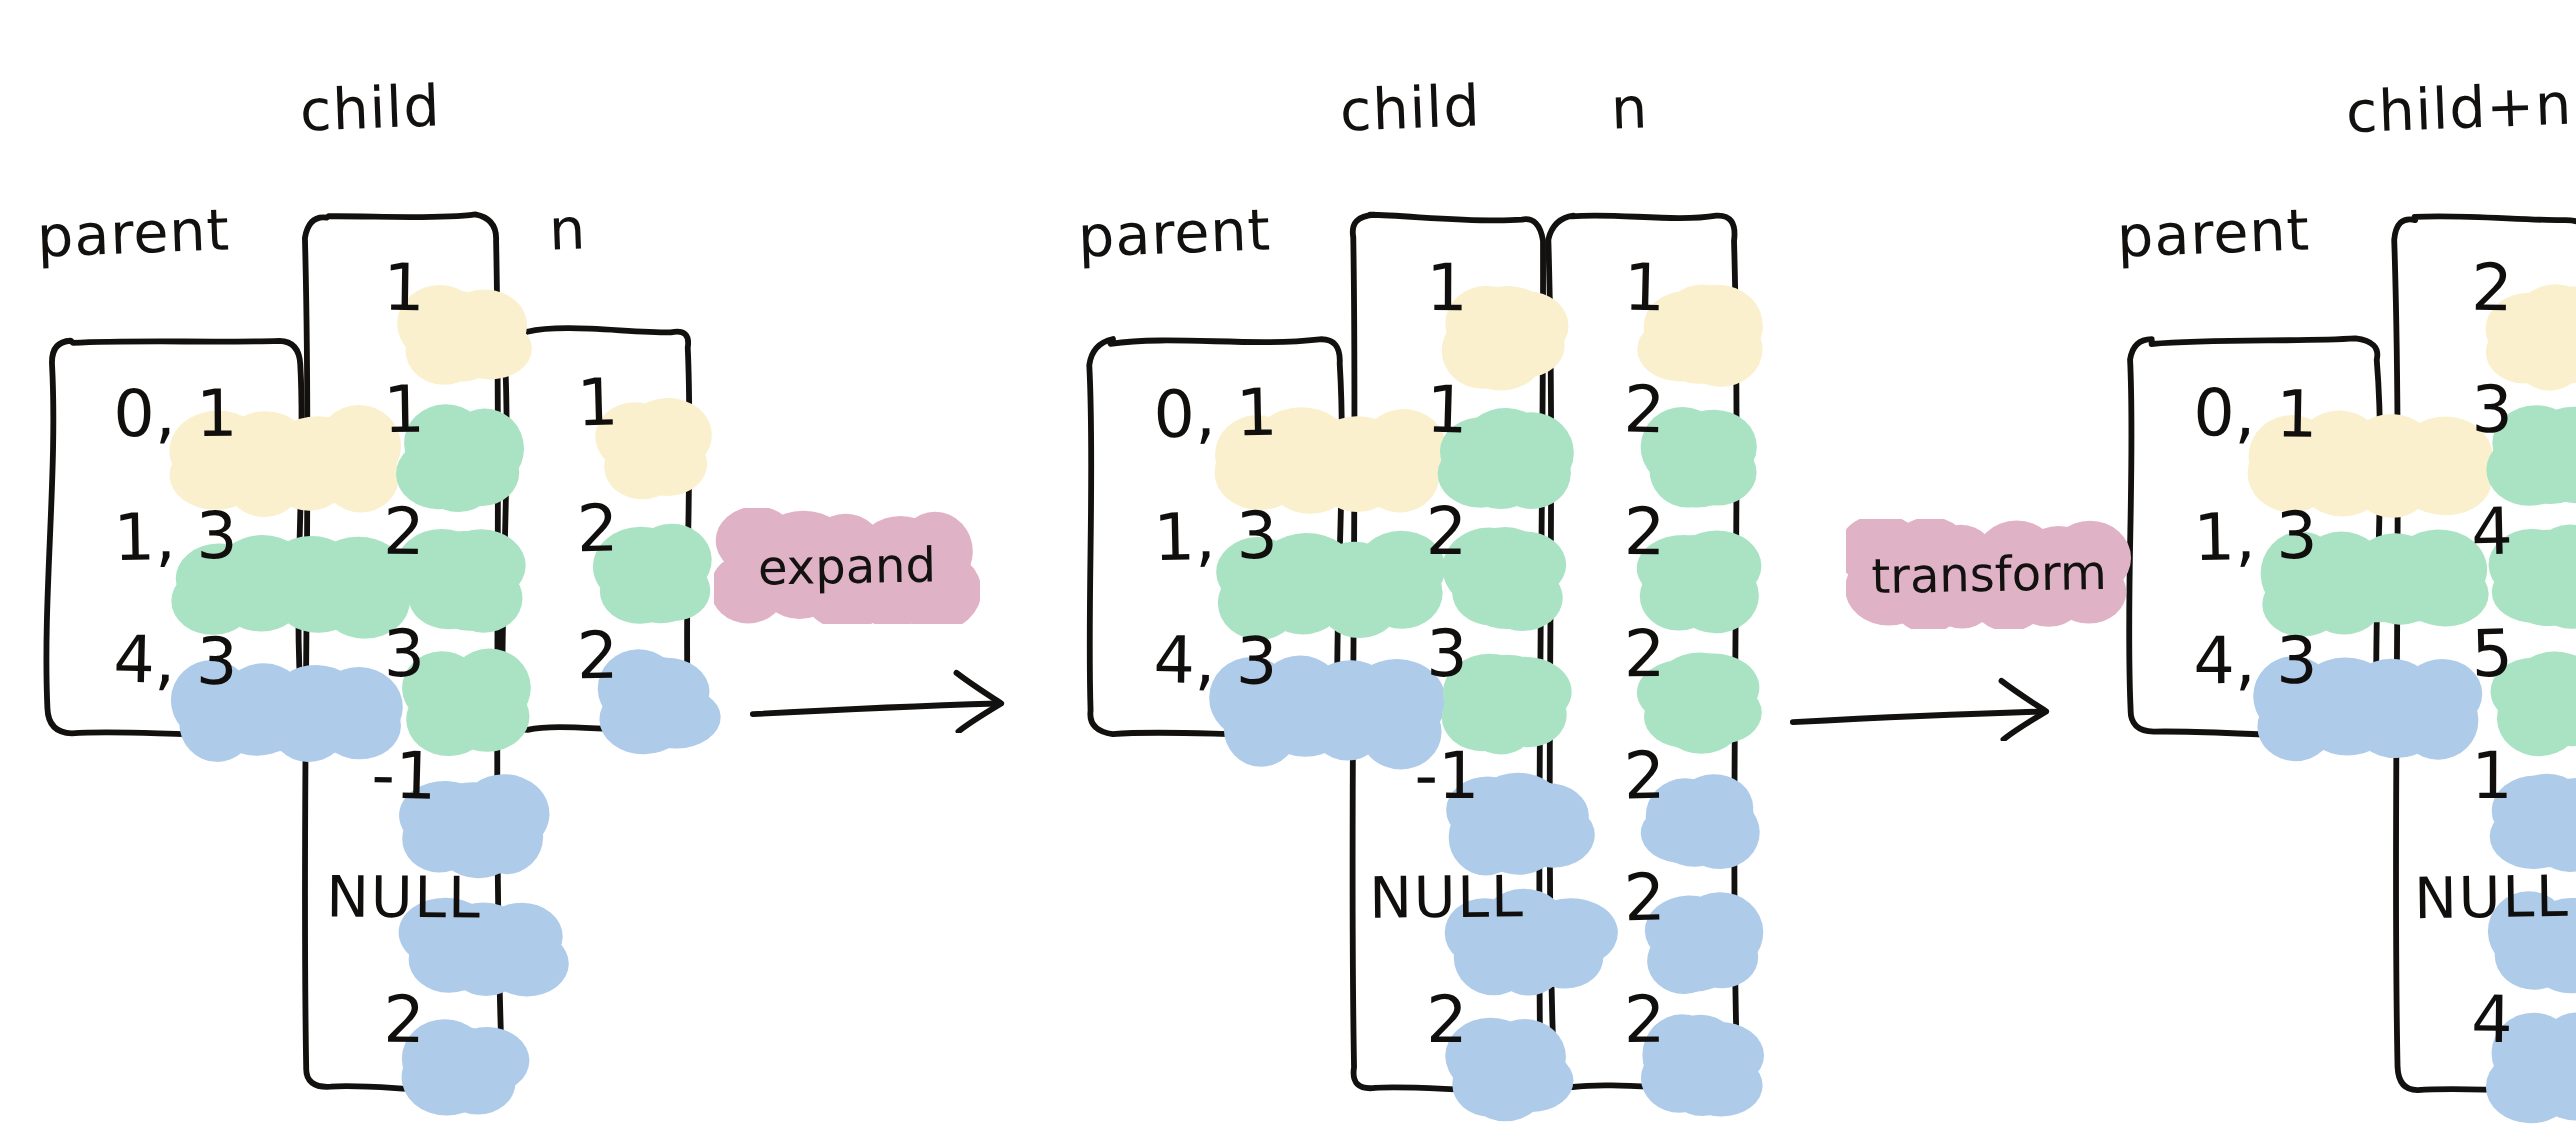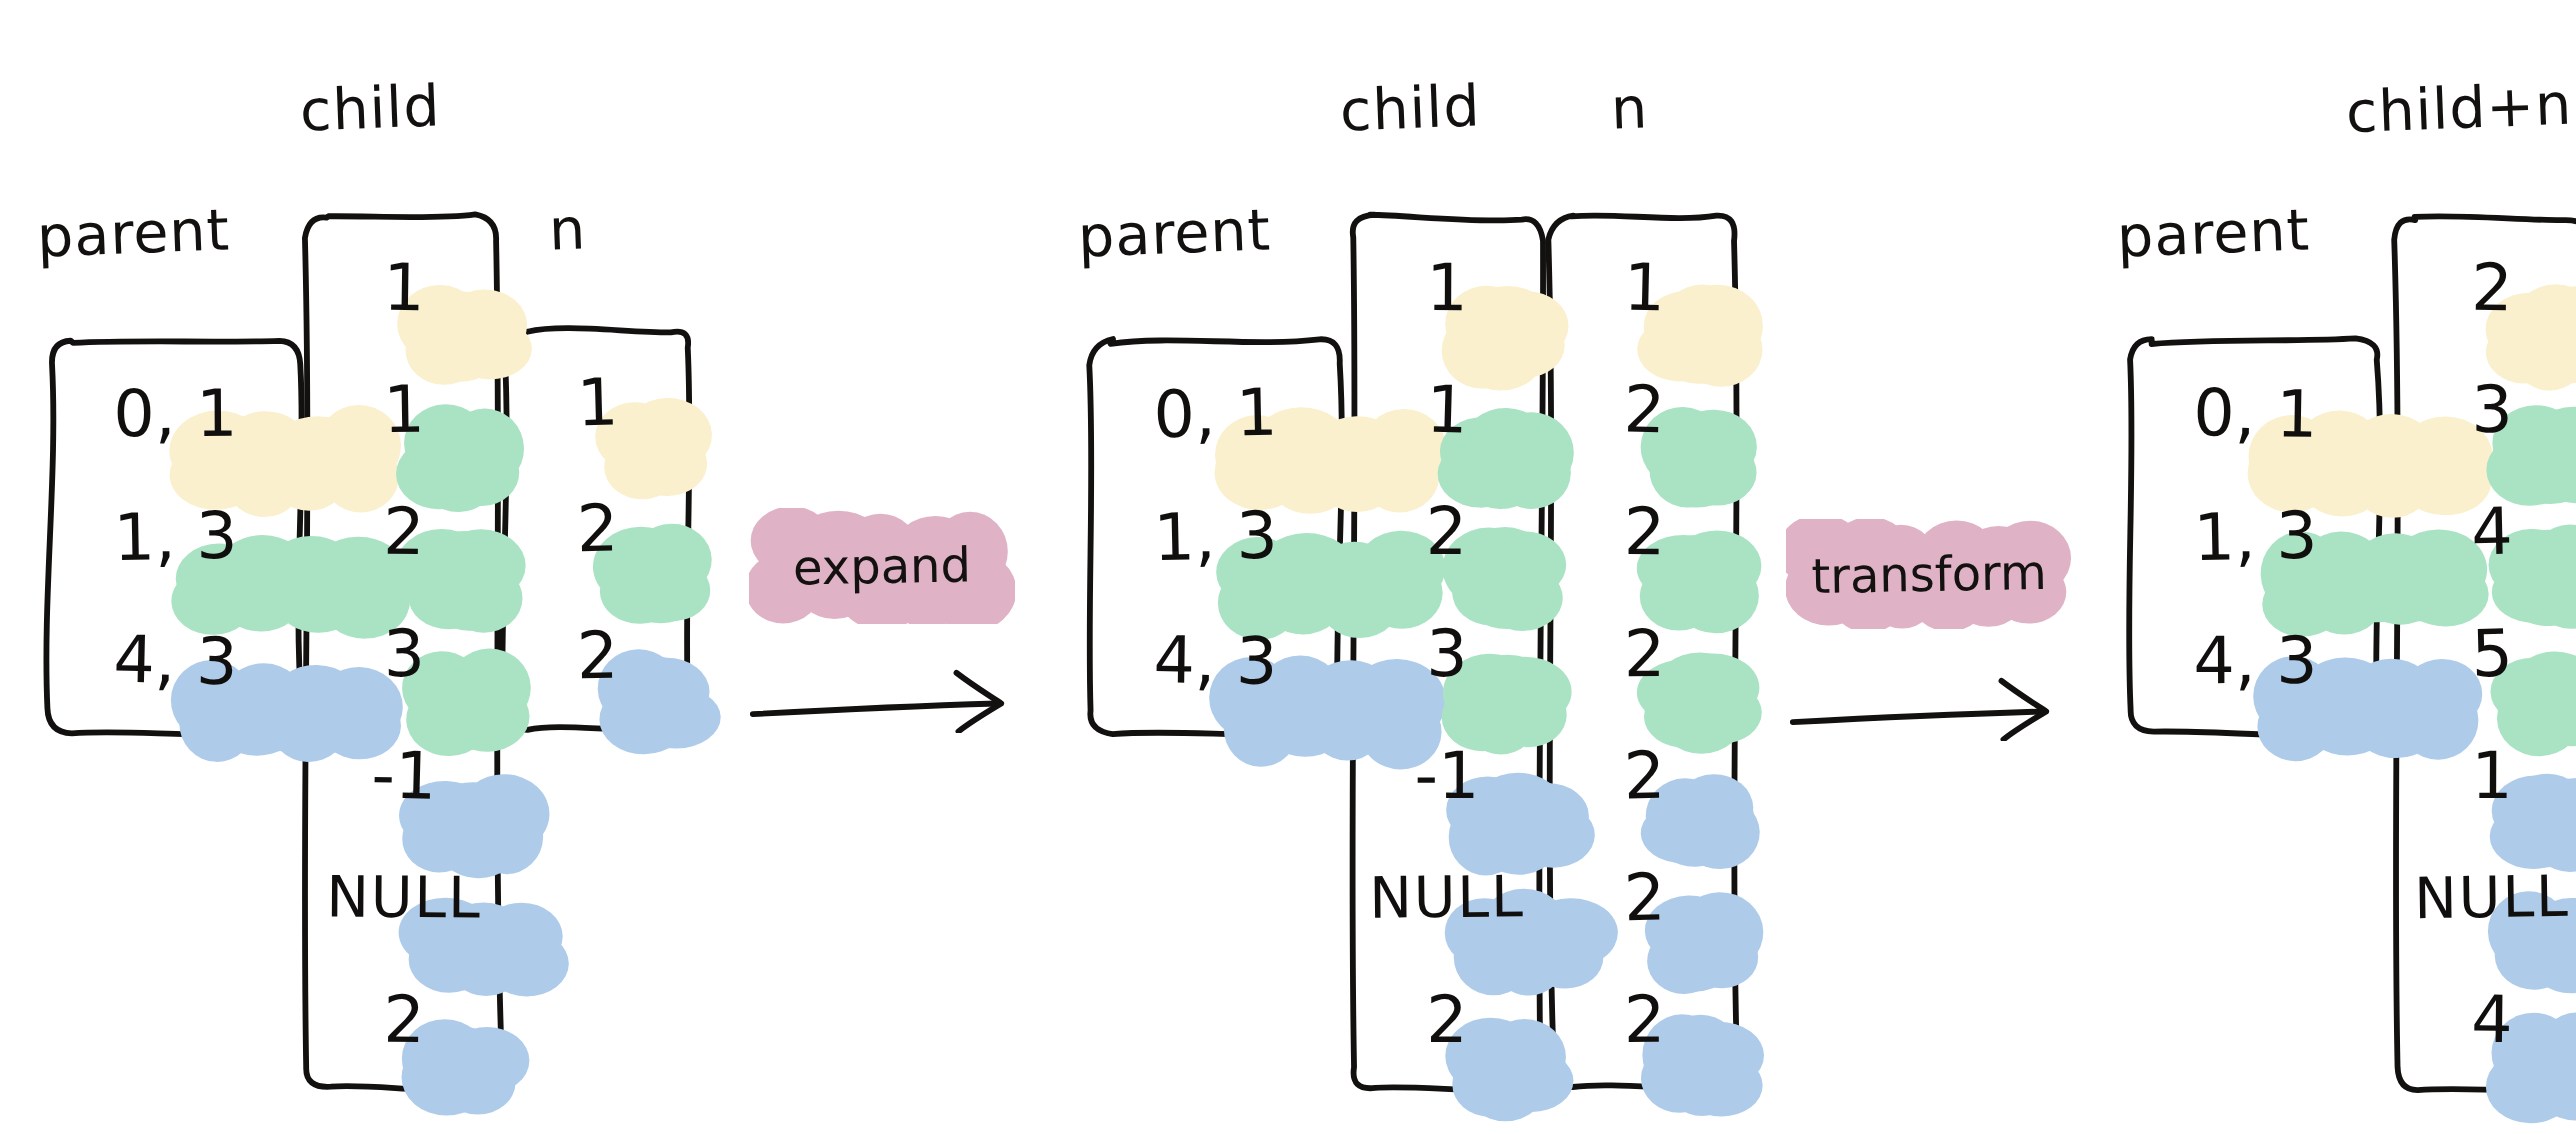--- a/index.html
+++ b/index.html
@@ -782,21 +782,21 @@
                 <ellipse cx="87.76857981357394" cy="34.6064300199241" rx="40.94719247597321" ry="42.18978812553011" fill="#aeccea"></ellipse>
                 <ellipse cx="87.39032158602711" cy="65.10493092275112" rx="45.24685618389262" ry="38.366642276157556" fill="#aeccea"></ellipse>
                 <rect x="25.40433488372093" y="14.113519379844965" width="72.63319069767442" height="74.60003100775195" rx="22.178387596899228" fill="#aeccea"></rect>
               </g>
             </svg>
           </span>
           <span class="txt">4</span>
         </div>
       </div>
     </div>
-    <div class="op" style="left: 749px; top: 508px; width: 266px; height: 116px;">
+    <div class="op" style="left: 714px; top: 508px; width: 266px; height: 116px;">
       <div class="cloudwrap">
         <svg width="266" height="116" viewBox="0 0 274.3152454780362 120.01291989664084" style="display: block;">
           <g>
             <ellipse cx="43.434631613392604" cy="33.82871653840811" rx="42.16269547975494" ry="35.545325933386245" fill="#e0b2c6"></ellipse>
             <ellipse cx="34.84565808720677" cy="83.15768096441634" rx="39.27690526980963" ry="36.32498662207841" fill="#e0b2c6"></ellipse>
             <ellipse cx="92.0598400618849" cy="41.357939030317496" rx="48.418278347012205" ry="38.54353681211959" fill="#e0b2c6"></ellipse>
             <ellipse cx="88.08190903738848" cy="76.87772485912079" rx="42.069530010858145" ry="38.0565588228476" fill="#e0b2c6"></ellipse>
             <ellipse cx="135.64105741916123" cy="44.23034169965433" rx="39.34158007712767" ry="38.348269299225734" fill="#e0b2c6"></ellipse>
             <ellipse cx="137.13131277569013" cy="85.11481878843256" rx="46.80380696089233" ry="41.25980300865952" fill="#e0b2c6"></ellipse>
             <ellipse cx="192.47738933796882" cy="42.647691037448844" rx="42.54607778343075" ry="34.32801856161333" fill="#e0b2c6"></ellipse>
@@ -806,21 +806,21 @@
             <rect x="36.00387596899225" y="21.60232558139535" width="202.30749354005172" height="76.80826873385014" rx="30.00322997416021" fill="#e0b2c6"></rect>
           </g>
         </svg>
       </div>
       <div class="oplabel" style="font-size: 48px;">expand</div>
     </div>
     <div class="arrow" style="left: 749px; top: 666px;"><svg width="258" height="67" viewBox="0 0 265.74289405684755 68.57881136950905">
         <path d="M 4 49.376744186046515 C 79.72286821705426 45.26201550387598, 164.76059431524547 41.14728682170543, 255.74289405684755 38.40413436692507" fill="none" stroke="#12110f" stroke-width="6" stroke-linecap="round"></path>
         <path d="M 213.74289405684755 6.857881136950906 C 231.74289405684755 20.573643410852714, 249.74289405684755 31.546253229974166, 259.74289405684755 38.40413436692507 C 243.74289405684755 48.00516795865634, 227.74289405684755 57.6062015503876, 215.74289405684755 67.20723514211888" fill="none" stroke="#12110f" stroke-width="6" stroke-linecap="round" stroke-linejoin="round"></path>
       </svg></div>
-    <div class="op" style="left: 1786px; top: 519px; width: 286px; height: 110px;">
+    <div class="op" style="left: 1846px; top: 519px; width: 286px; height: 110px;">
       <div class="cloudwrap">
         <svg width="286" height="110" viewBox="0 0 294.8888888888889 113.15503875968993" style="display: block;">
           <g>
             <ellipse cx="35.59929382083353" cy="32.65120660310581" rx="44.077150844374465" ry="37.64391103234997" fill="#e0b2c6"></ellipse>
             <ellipse cx="44.09962761080255" cy="71.46248608481123" rx="44.99639727112426" ry="38.23789680310714" fill="#e0b2c6"></ellipse>
             <ellipse cx="86.74866541508554" cy="31.90055142850089" rx="40.2336134783014" ry="34.06100586851344" fill="#e0b2c6"></ellipse>
             <ellipse cx="84.68985661056848" cy="78.42312747217728" rx="40.20957311390972" ry="38.81847022221653" fill="#e0b2c6"></ellipse>
             <ellipse cx="118.36353687817079" cy="43.03068351280821" rx="36.9894954603939" ry="37.32219617000599" fill="#e0b2c6"></ellipse>
             <ellipse cx="119.68634800549576" cy="72.93763988932352" rx="37.56299695936015" ry="39.95551544864073" fill="#e0b2c6"></ellipse>
             <ellipse cx="175.95080138923907" cy="42.33705102900286" rx="43.82123473262662" ry="40.888552313913145" fill="#e0b2c6"></ellipse>

